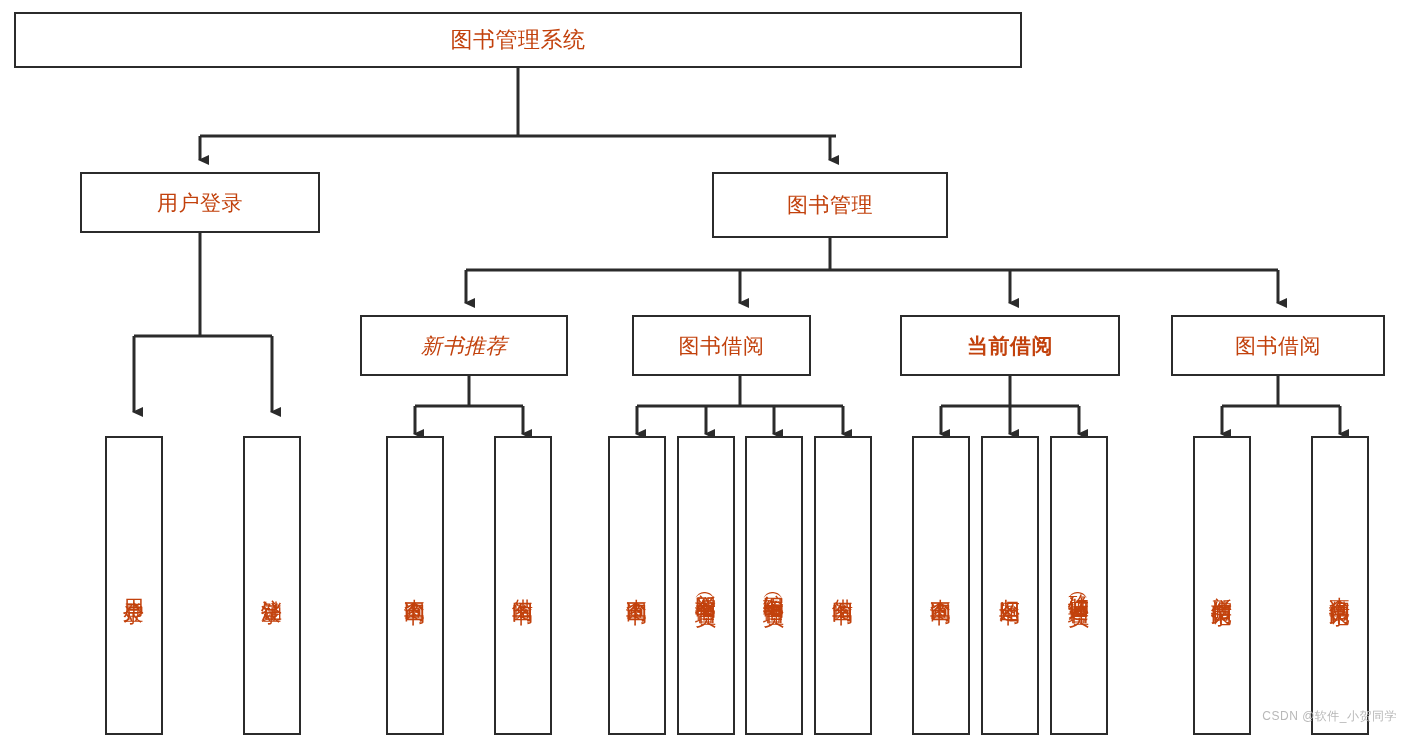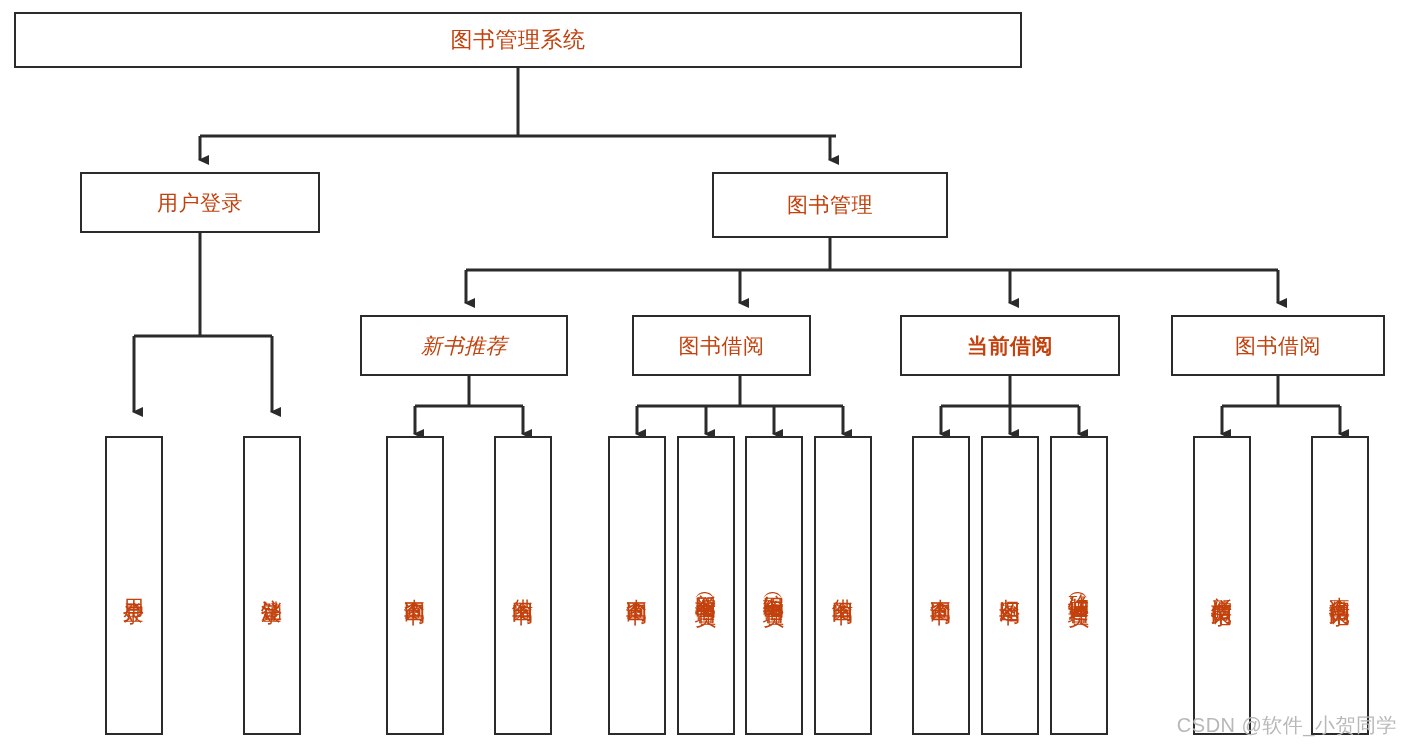--- a/index.html
+++ b/index.html
@@ -55,22 +55,22 @@
     letter-spacing: 2px;
     line-height: 1;
     white-space: nowrap;
   }
   .node.root .label {
     font-size: 22px;
   }
   #watermark {
     position: absolute;
     right: 8px;
-    bottom: 8px;
-    font-size: 20px;
+    bottom: 22px;
+    font-size: 12px;
     color: #b8b8b8;
     letter-spacing: 0.5px;
     white-space: nowrap;
     pointer-events: none;
   }
 </style>
 </head>
 <body>
 
 <div id="canvas">

